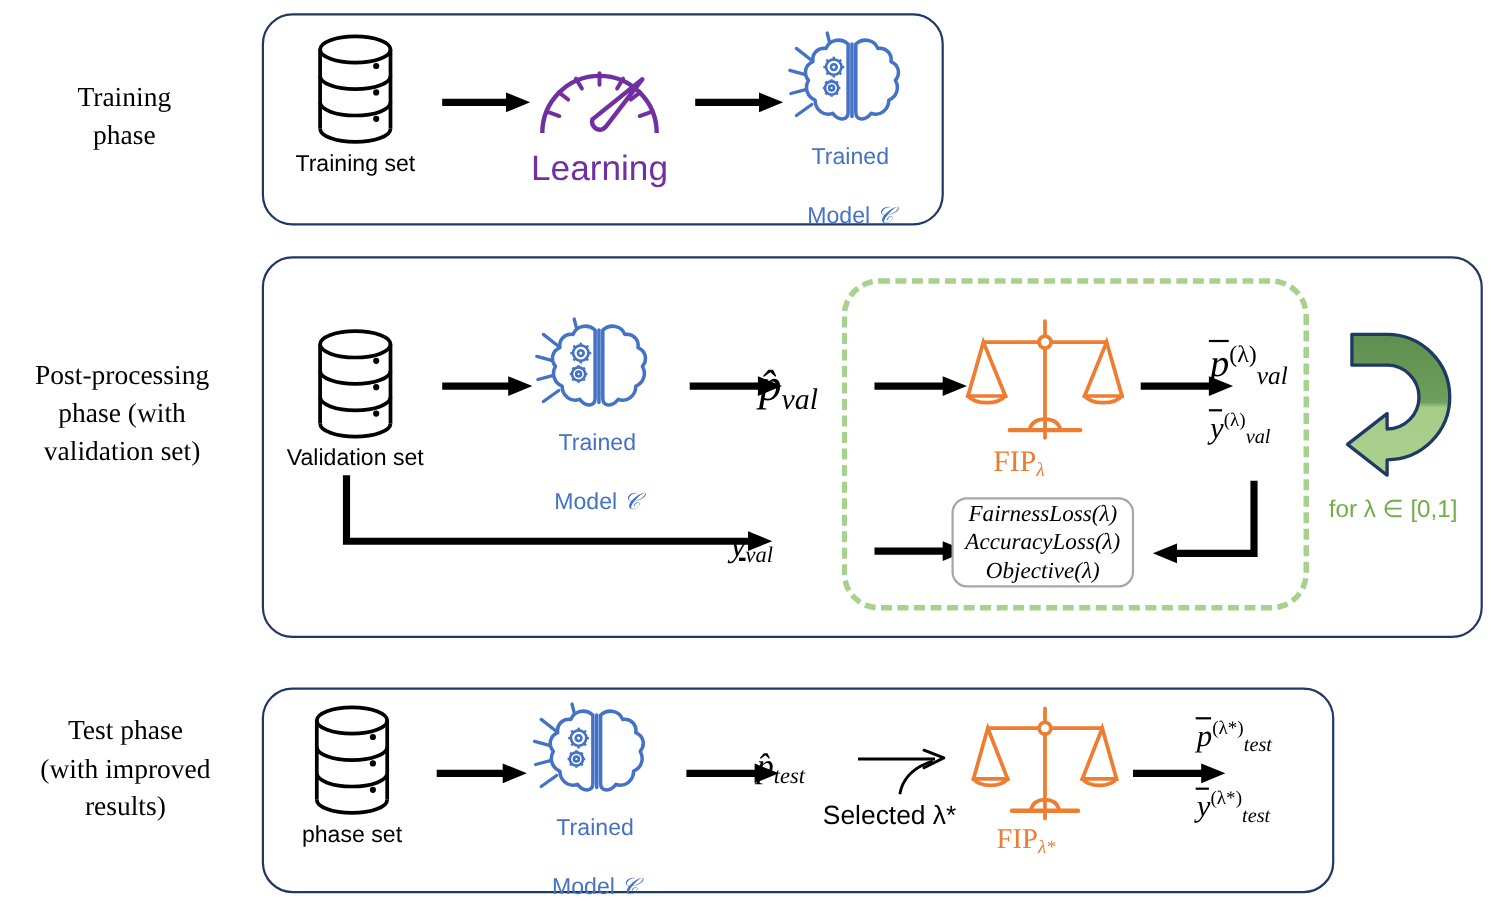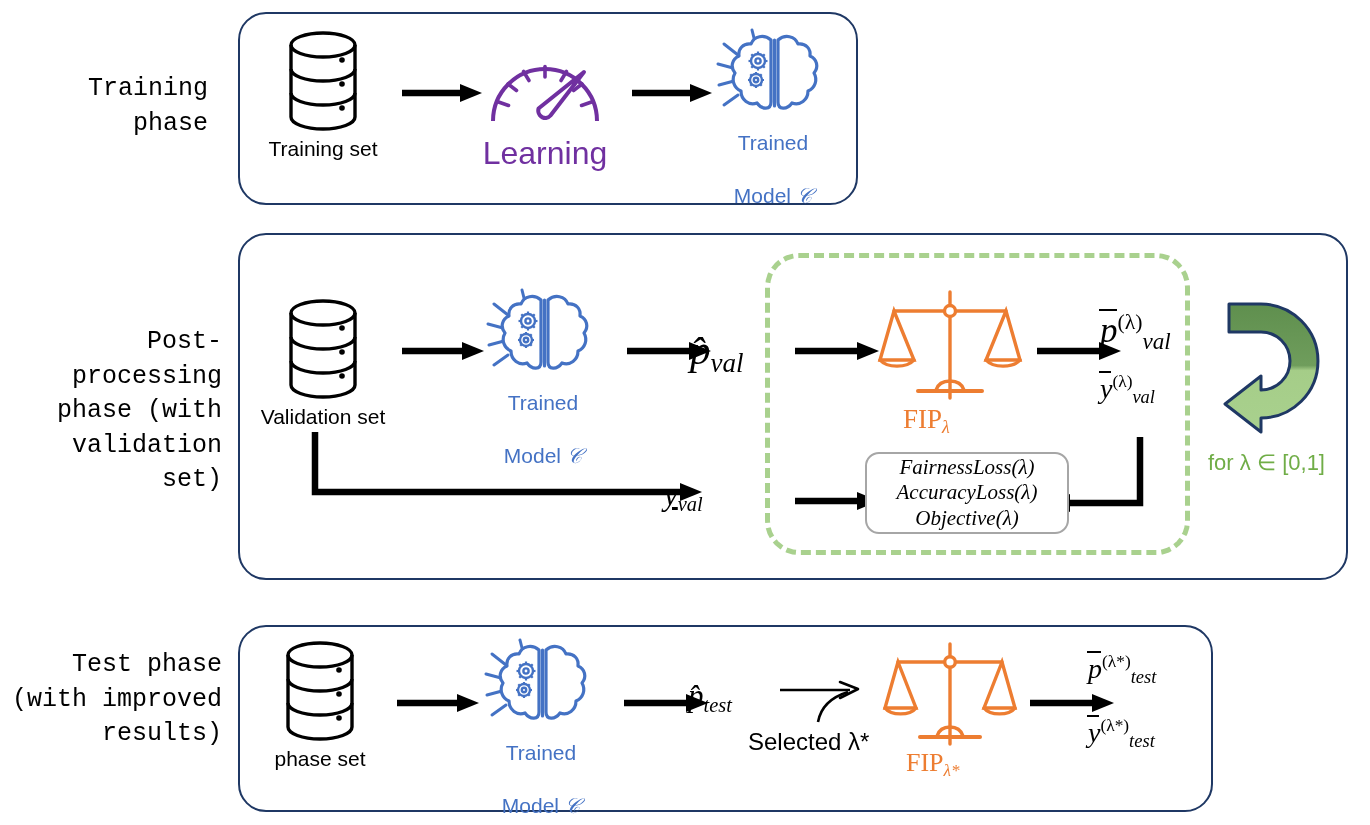--- a/index.html
+++ b/index.html
@@ -16,23 +16,23 @@
   }
   .stage {
     position: absolute;
     left: 0; top: 0;
     width: 1370px;
     height: 825px;
   }
   
   .phase-label {
     position: absolute;
-    text-align: right;
+    text-align: center;
     color: #000000;
-    font-family: Liberation Mono, monospace;
+    font-family: Liberation Serif, serif;
     font-size: 25px;
     line-height: 1.38;
     white-space: pre-line;
   }
   
   .phase-box {
     position: absolute;
     border: 2.5px solid #1f3864;
     border-radius: 28px;
     box-sizing: border-box;
@@ -363,21 +363,21 @@
   <svg class="abs-svg" style="left:1040px; top:435px;" width="110" height="90" viewBox="0 0 110 90">
     <path d="M100 2 V68 H28" stroke="#000" stroke-width="6.5" fill="none"></path>
     <path d="M30 59 L8 68 L30 77 Z" fill="#000"></path>
   </svg>
 
   <svg class="abs-svg" style="left:793px; top:490px;" width="92" height="22" viewBox="0 0 92 22">
     <path d="M2 11 H66" stroke="#000" stroke-width="6.5" fill="none"></path>
     <path d="M64 2 L86 11 L64 20 Z" fill="#000"></path>
   </svg>
 
-  <div class="loss-box" style="left:865px; top:452px; width:204px; height:82px;">
+  <div class="loss-box" style="left:865px; top:452px; width:166px; height:82px;">
     <div>FairnessLoss(λ)</div>
     <div>AccuracyLoss(λ)</div>
     <div>Objective(λ)</div>
   </div>
 
   <svg class="abs-svg" style="left:1215px; top:292px;" width="126" height="148" viewBox="0 0 126 148">
     <defs>
       <linearGradient id="loopgrad" x1="0" y1="0" x2="0" y2="1">
         <stop offset="0%" stop-color="#5f8f4e"></stop>
         <stop offset="48%" stop-color="#6f9d5c"></stop>

